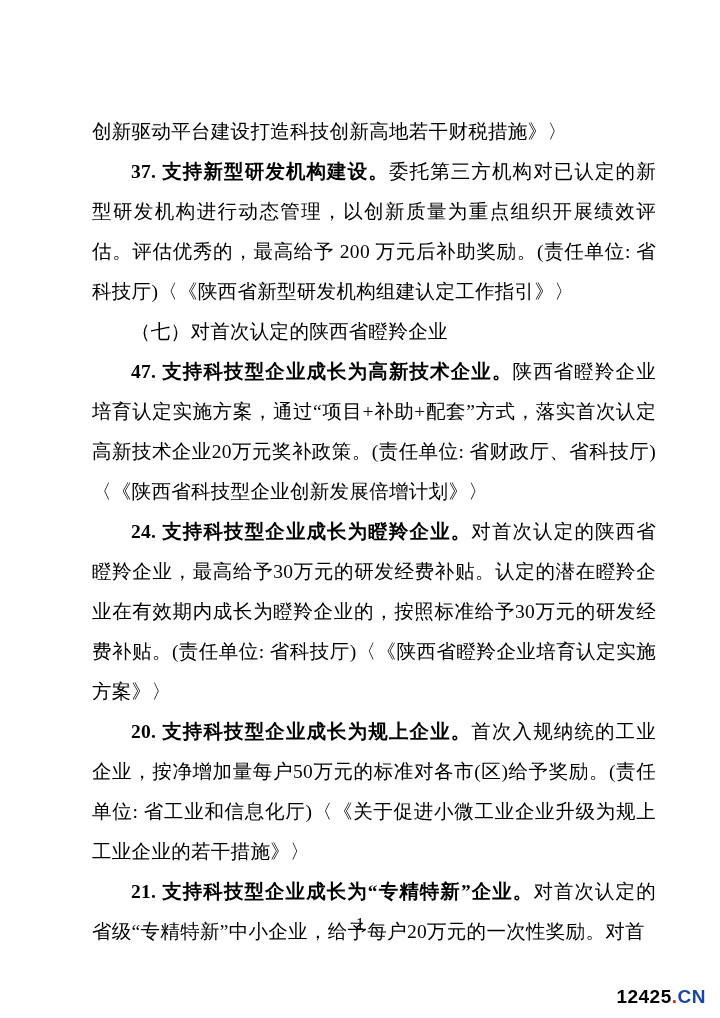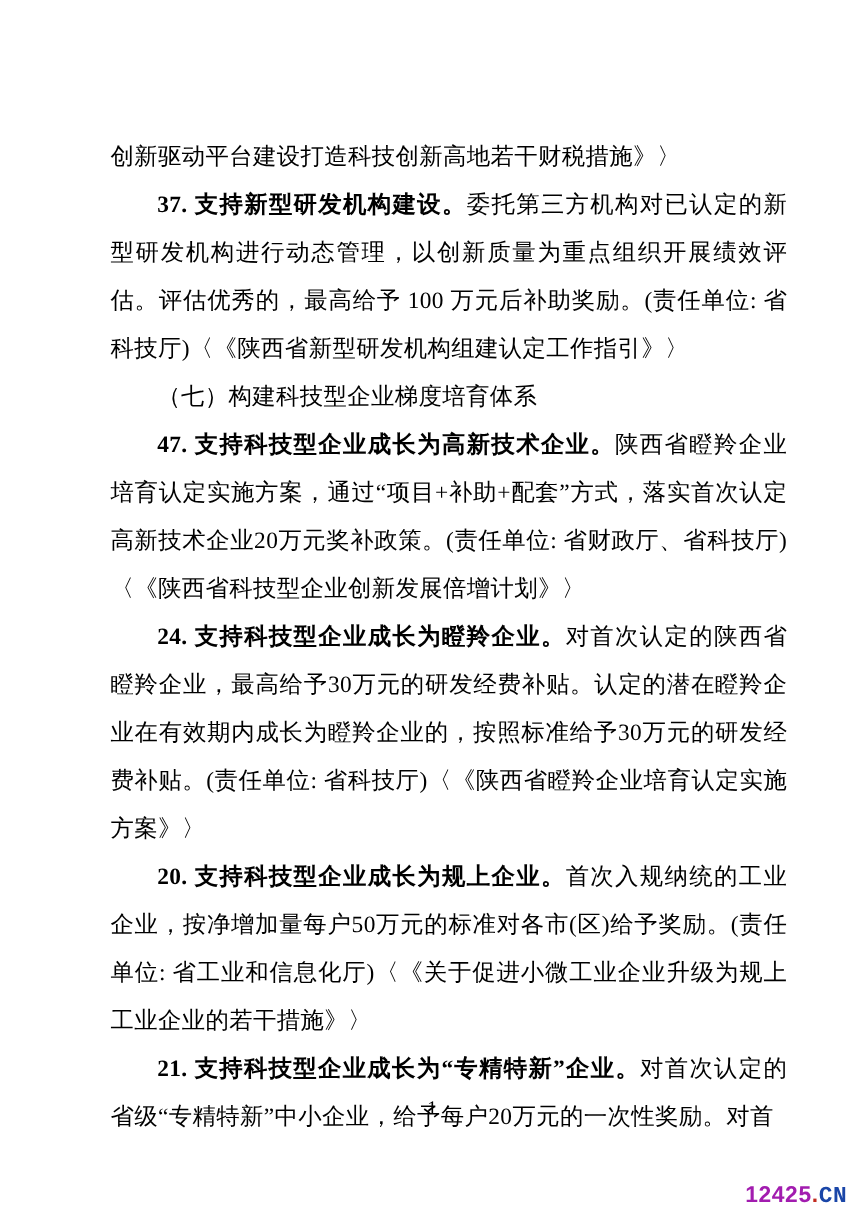--- a/index.html
+++ b/index.html
@@ -52,32 +52,32 @@
   }
   .watermark {
     position: absolute;
     right: 14px;
     bottom: 10px;
     font-family: "Liberation Sans", sans-serif;
     font-size: 19px;
     font-weight: bold;
     letter-spacing: 0.5px;
   }
-  .wm-num { color: #a21caf; }
+  .wm-num { color: #000000; }
   .wm-dot { color: #c22a1f; }
-  .wm-cn { color: #1a46a8; font-family: Liberation Mono, monospace; }
+  .wm-cn { color: #1a46a8; }
 </style>
 </head>
 <body>
 
 <div class="page">
   <div class="doc-body" id="doc-body">
       <p class="para"><span>创新驱动平台建设打造科技创新高地若干财税措施》〉</span></p>
-      <p class="para indent"><span class="b">37. 支持新型研发机构建设。</span><span>委托第三方机构对已认定的新型研发机构进行动态管理，以创新质量为重点组织开展绩效评估。评估优秀的，最高给予 100 万元后补助奖励。(责任单位: 省科技厅)〈《陕西省新型研发机构组建认定工作指引》〉</span></p>
-      <p class="para indent"><span>（七）构建科技型企业梯度培育体系</span></p>
+      <p class="para indent"><span class="b">37. 支持新型研发机构建设。</span><span>委托第三方机构对已认定的新型研发机构进行动态管理，以创新质量为重点组织开展绩效评估。评估优秀的，最高给予 200 万元后补助奖励。(责任单位: 省科技厅)〈《陕西省新型研发机构组建认定工作指引》〉</span></p>
+      <p class="para indent"><span>（七）对首次认定的陕西省瞪羚企业</span></p>
       <p class="para indent"><span class="b">47. 支持科技型企业成长为高新技术企业。</span><span>陕西省瞪羚企业培育认定实施方案，通过“项目+补助+配套”方式，落实首次认定高新技术企业20万元奖补政策。(责任单位: 省财政厅、省科技厅)〈《陕西省科技型企业创新发展倍增计划》〉</span></p>
       <p class="para indent"><span class="b">24. 支持科技型企业成长为瞪羚企业。</span><span>对首次认定的陕西省瞪羚企业，最高给予30万元的研发经费补贴。认定的潜在瞪羚企业在有效期内成长为瞪羚企业的，按照标准给予30万元的研发经费补贴。(责任单位: 省科技厅)〈《陕西省瞪羚企业培育认定实施方案》〉</span></p>
       <p class="para indent"><span class="b">20. 支持科技型企业成长为规上企业。</span><span>首次入规纳统的工业企业，按净增加量每户50万元的标准对各市(区)给予奖励。(责任单位: 省工业和信息化厅)〈《关于促进小微工业企业升级为规上工业企业的若干措施》〉</span></p>
       <p class="para indent"><span class="b">21. 支持科技型企业成长为“专精特新”企业。</span><span>对首次认定的省级“专精特新”中小企业，给予每户20万元的一次性奖励。对首</span></p>
     </div>
 </div>
 
 <div class="page-number">1</div>
 
 <div class="watermark">

